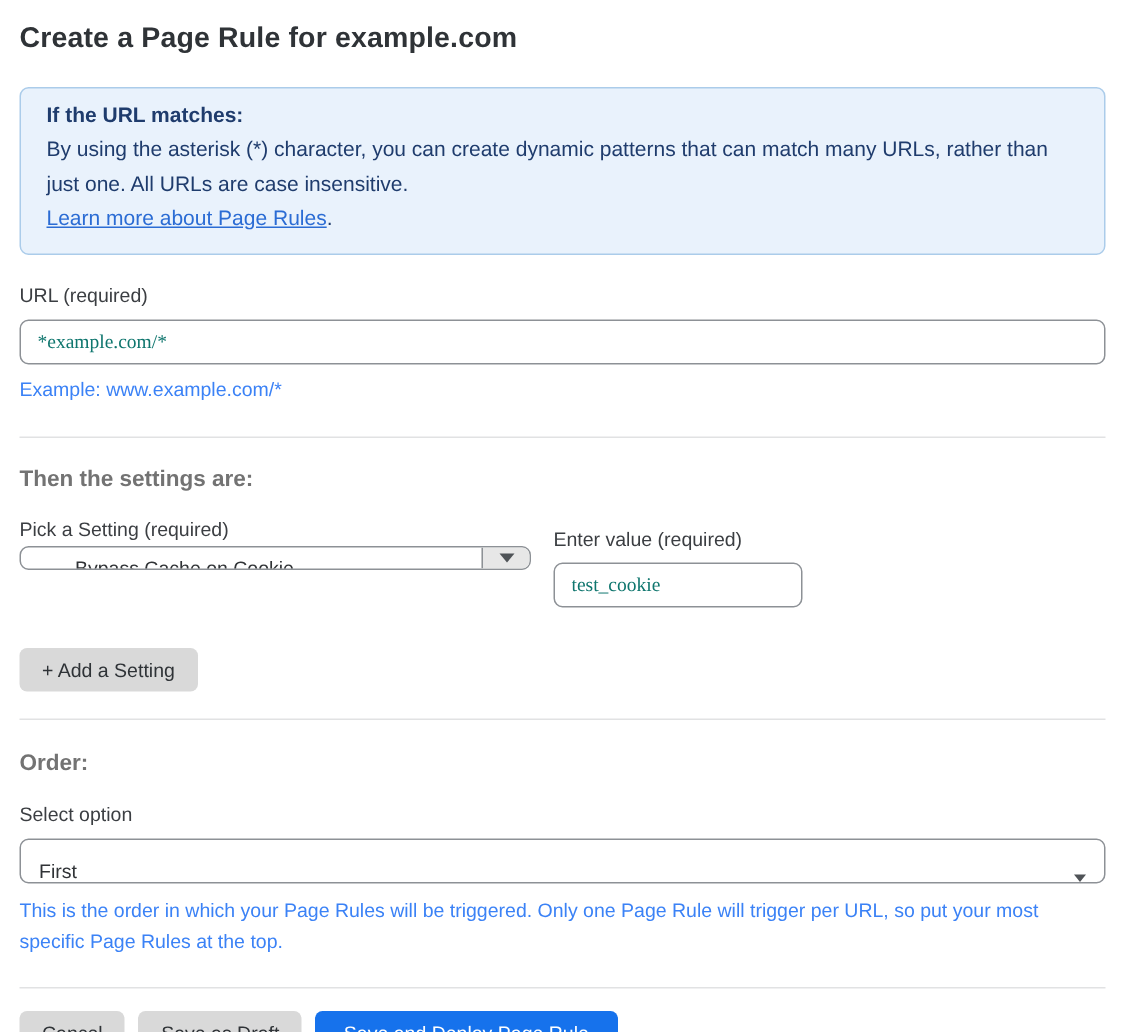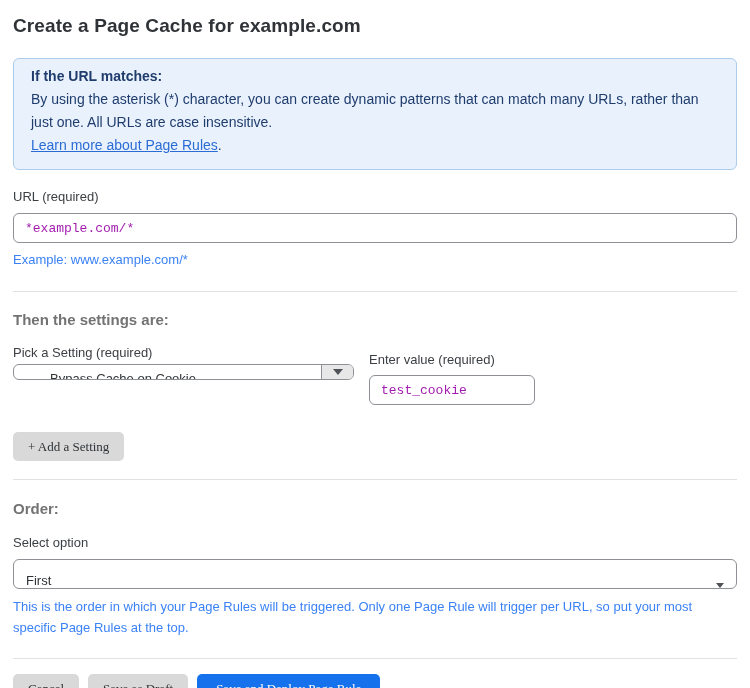--- a/index.html
+++ b/index.html
@@ -44,22 +44,22 @@
     color: #3b3e42;
   }
   .text-input {
     display: block;
     width: 100%;
     height: 30px;
     border: 1px solid #8d9196;
     border-radius: 6px;
     padding: 0 11px;
     font-size: 13px;
-    font-family: Liberation Mono, monospace;
-    color: #a21caf;
+    font-family: Liberation Serif, serif;
+    color: #0f766e;
     background: #ffffff;
     outline: none;
   }
   .helper-text {
     font-size: 13px;
     color: #3b82f6;
     line-height: 21px;
   }
 
   .divider {
@@ -122,21 +122,21 @@
   }
   .value-input { margin-top: 8px; }
 
   .btn {
     display: inline-block;
     border: none;
     border-radius: 5px;
     height: 29px;
     padding: 0 15px;
     font-size: 13px;
-    font-family: Liberation Serif, serif;
+    font-family: Liberation Sans, sans-serif;
     cursor: pointer;
   }
   .btn-gray { background: #d9d9d9; color: #2f3337; }
   .btn-blue { background: #1672ec; color: #ffffff; padding: 0 19px; }
 
   .add-setting-btn { margin-top: 27px; }
   .divider-2 { margin-top: 18px; }
 
   
   .order-heading { margin-top: 20px; }
@@ -166,21 +166,21 @@
   .order-helper { margin-top: 7px; max-width: 724px; }
   .divider-3 { margin-top: 20px; }
 
   .actions-row { margin-top: 15px; display: flex; gap: 9px; }
 </style>
 </head>
 <body>
 
 <div class="container">
 
-  <h1 class="page-title">Create a Page Cache for example.com</h1>
+  <h1 class="page-title">Create a Page Rule for example.com</h1>
 
   <div class="info-box">
     <div class="info-heading">If the URL matches:</div>
     <div class="info-body">By using the asterisk (*) character, you can create dynamic patterns that can match many URLs, rather than just one. All URLs are case insensitive.</div>
     <div>
       <a class="info-link">Learn more about Page Rules</a><span class="info-link-suffix">.</span>
     </div>
   </div>
 
   <div class="field-label url-label">URL (required)</div>

